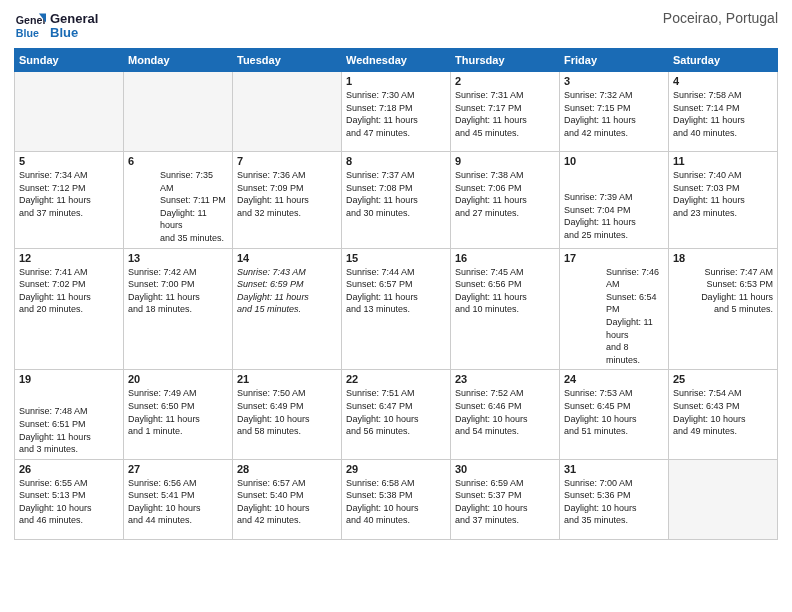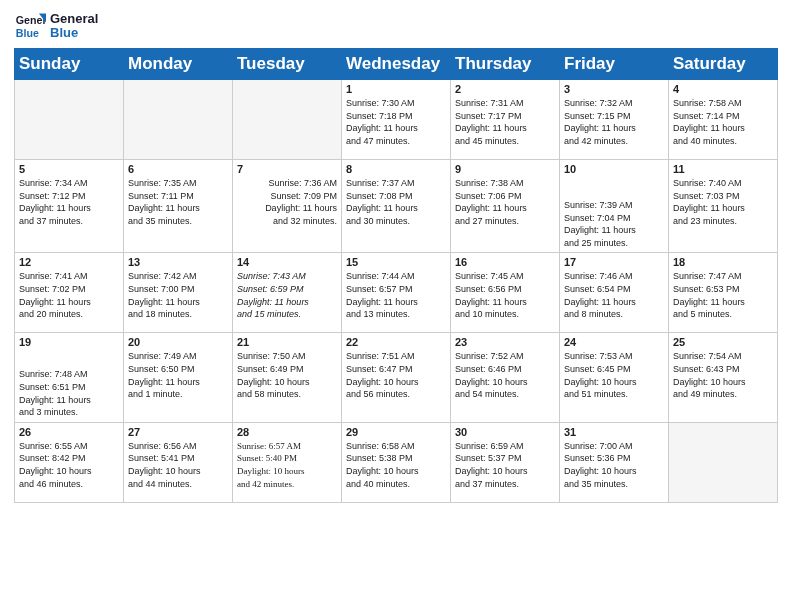--- a/index.html
+++ b/index.html
@@ -42,21 +42,21 @@
       color: #555;
     }
     table {
       width: 100%;
       border-collapse: collapse;
       table-layout: fixed;
     }
     th {
       background-color: #1a6bb5;
       color: white;
-      font-size: 17px;
+      font-size: 11px;
       font-weight: bold;
       padding: 5px 4px;
       text-align: left;
       border: 1px solid #1a6bb5;
     }
     td {
       border: 1px solid #ccc;
       vertical-align: top;
       padding: 3px 4px;
       font-size: 9.5px;
@@ -89,20 +89,21 @@
         <text x="2" y="16" font-size="12" font-weight="bold" fill="#1a1a2e" font-family="Arial">General</text>
         <text x="2" y="30" font-size="12" font-weight="bold" fill="#1a6bb5" font-family="Arial">Blue</text>
         <polygon points="28,4 36,14 36,4" fill="#1a6bb5"></polygon>
       </svg>
       <div style="display:flex;flex-direction:column;line-height:1.1;">
         <span style="font-size:13px;font-weight:bold;color:#1a1a2e;">General</span>
         <span style="font-size:13px;font-weight:bold;color:#1a6bb5;">Blue</span>
       </div>
     </div>
     <div class="title-block">
+      <div class="location">Poceirao, Portugal</div>
     </div>
   </div>
 
   <table>
     <thead>
       <tr>
       <th>Sunday</th>
           <th>Monday</th>
           <th>Tuesday</th>
           <th>Wednesday</th>
@@ -148,28 +149,28 @@
         <tr>
           <td>
             <div class="day-number">5</div>
             <div class="day-info" style="white-space: pre-line;">Sunrise: 7:34 AM
 Sunset: 7:12 PM
 Daylight: 11 hours
 and 37 minutes.</div>
           </td>
           <td>
             <div class="day-number">6</div>
-            <div class="day-info" style="white-space: pre-line;">Sunrise: 7:35 AM
+            <div class="day-info" style="white-space: pre-line; margin-left: 32px;">Sunrise: 7:35 AM
 Sunset: 7:11 PM
 Daylight: 11 hours
 and 35 minutes.</div>
           </td>
           <td>
             <div class="day-number">7</div>
-            <div class="day-info" style="white-space: pre-line; text-align: right;">Sunrise: 7:36 AM
+            <div class="day-info" style="white-space: pre-line;">Sunrise: 7:36 AM
 Sunset: 7:09 PM
 Daylight: 11 hours
 and 32 minutes.</div>
           </td>
           <td>
             <div class="day-number">8</div>
             <div class="day-info" style="white-space: pre-line;">Sunrise: 7:37 AM
 Sunset: 7:08 PM
 Daylight: 11 hours
 and 30 minutes.</div>
@@ -227,28 +228,28 @@
           </td>
           <td>
             <div class="day-number">16</div>
             <div class="day-info" style="white-space: pre-line;">Sunrise: 7:45 AM
 Sunset: 6:56 PM
 Daylight: 11 hours
 and 10 minutes.</div>
           </td>
           <td>
             <div class="day-number">17</div>
-            <div class="day-info" style="white-space: pre-line;">Sunrise: 7:46 AM
+            <div class="day-info" style="white-space: pre-line; margin-left: 42px;">Sunrise: 7:46 AM
 Sunset: 6:54 PM
 Daylight: 11 hours
 and 8 minutes.</div>
           </td>
           <td>
             <div class="day-number">18</div>
-            <div class="day-info" style="white-space: pre-line;">Sunrise: 7:47 AM
+            <div class="day-info" style="white-space: pre-line; text-align: right;">Sunrise: 7:47 AM
 Sunset: 6:53 PM
 Daylight: 11 hours
 and 5 minutes.</div>
           </td>
         </tr>
         <tr>
           <td>
             <div class="day-number">19</div>
             <div class="day-info" style="white-space: pre-line; margin-top: 20px;">Sunrise: 7:48 AM
 Sunset: 6:51 PM
@@ -295,34 +296,34 @@
             <div class="day-info" style="white-space: pre-line;">Sunrise: 7:54 AM
 Sunset: 6:43 PM
 Daylight: 10 hours
 and 49 minutes.</div>
           </td>
         </tr>
         <tr>
           <td>
             <div class="day-number">26</div>
             <div class="day-info" style="white-space: pre-line;">Sunrise: 6:55 AM
-Sunset: 8:42 PM
+Sunset: 5:13 PM
 Daylight: 10 hours
 and 46 minutes.</div>
           </td>
           <td>
             <div class="day-number">27</div>
             <div class="day-info" style="white-space: pre-line;">Sunrise: 6:56 AM
 Sunset: 5:41 PM
 Daylight: 10 hours
 and 44 minutes.</div>
           </td>
           <td>
             <div class="day-number">28</div>
-            <div class="day-info" style="white-space: pre-line; font-family: Liberation Serif, serif;">Sunrise: 6:57 AM
+            <div class="day-info" style="white-space: pre-line;">Sunrise: 6:57 AM
 Sunset: 5:40 PM
 Daylight: 10 hours
 and 42 minutes.</div>
           </td>
           <td>
             <div class="day-number">29</div>
             <div class="day-info" style="white-space: pre-line;">Sunrise: 6:58 AM
 Sunset: 5:38 PM
 Daylight: 10 hours
 and 40 minutes.</div>

